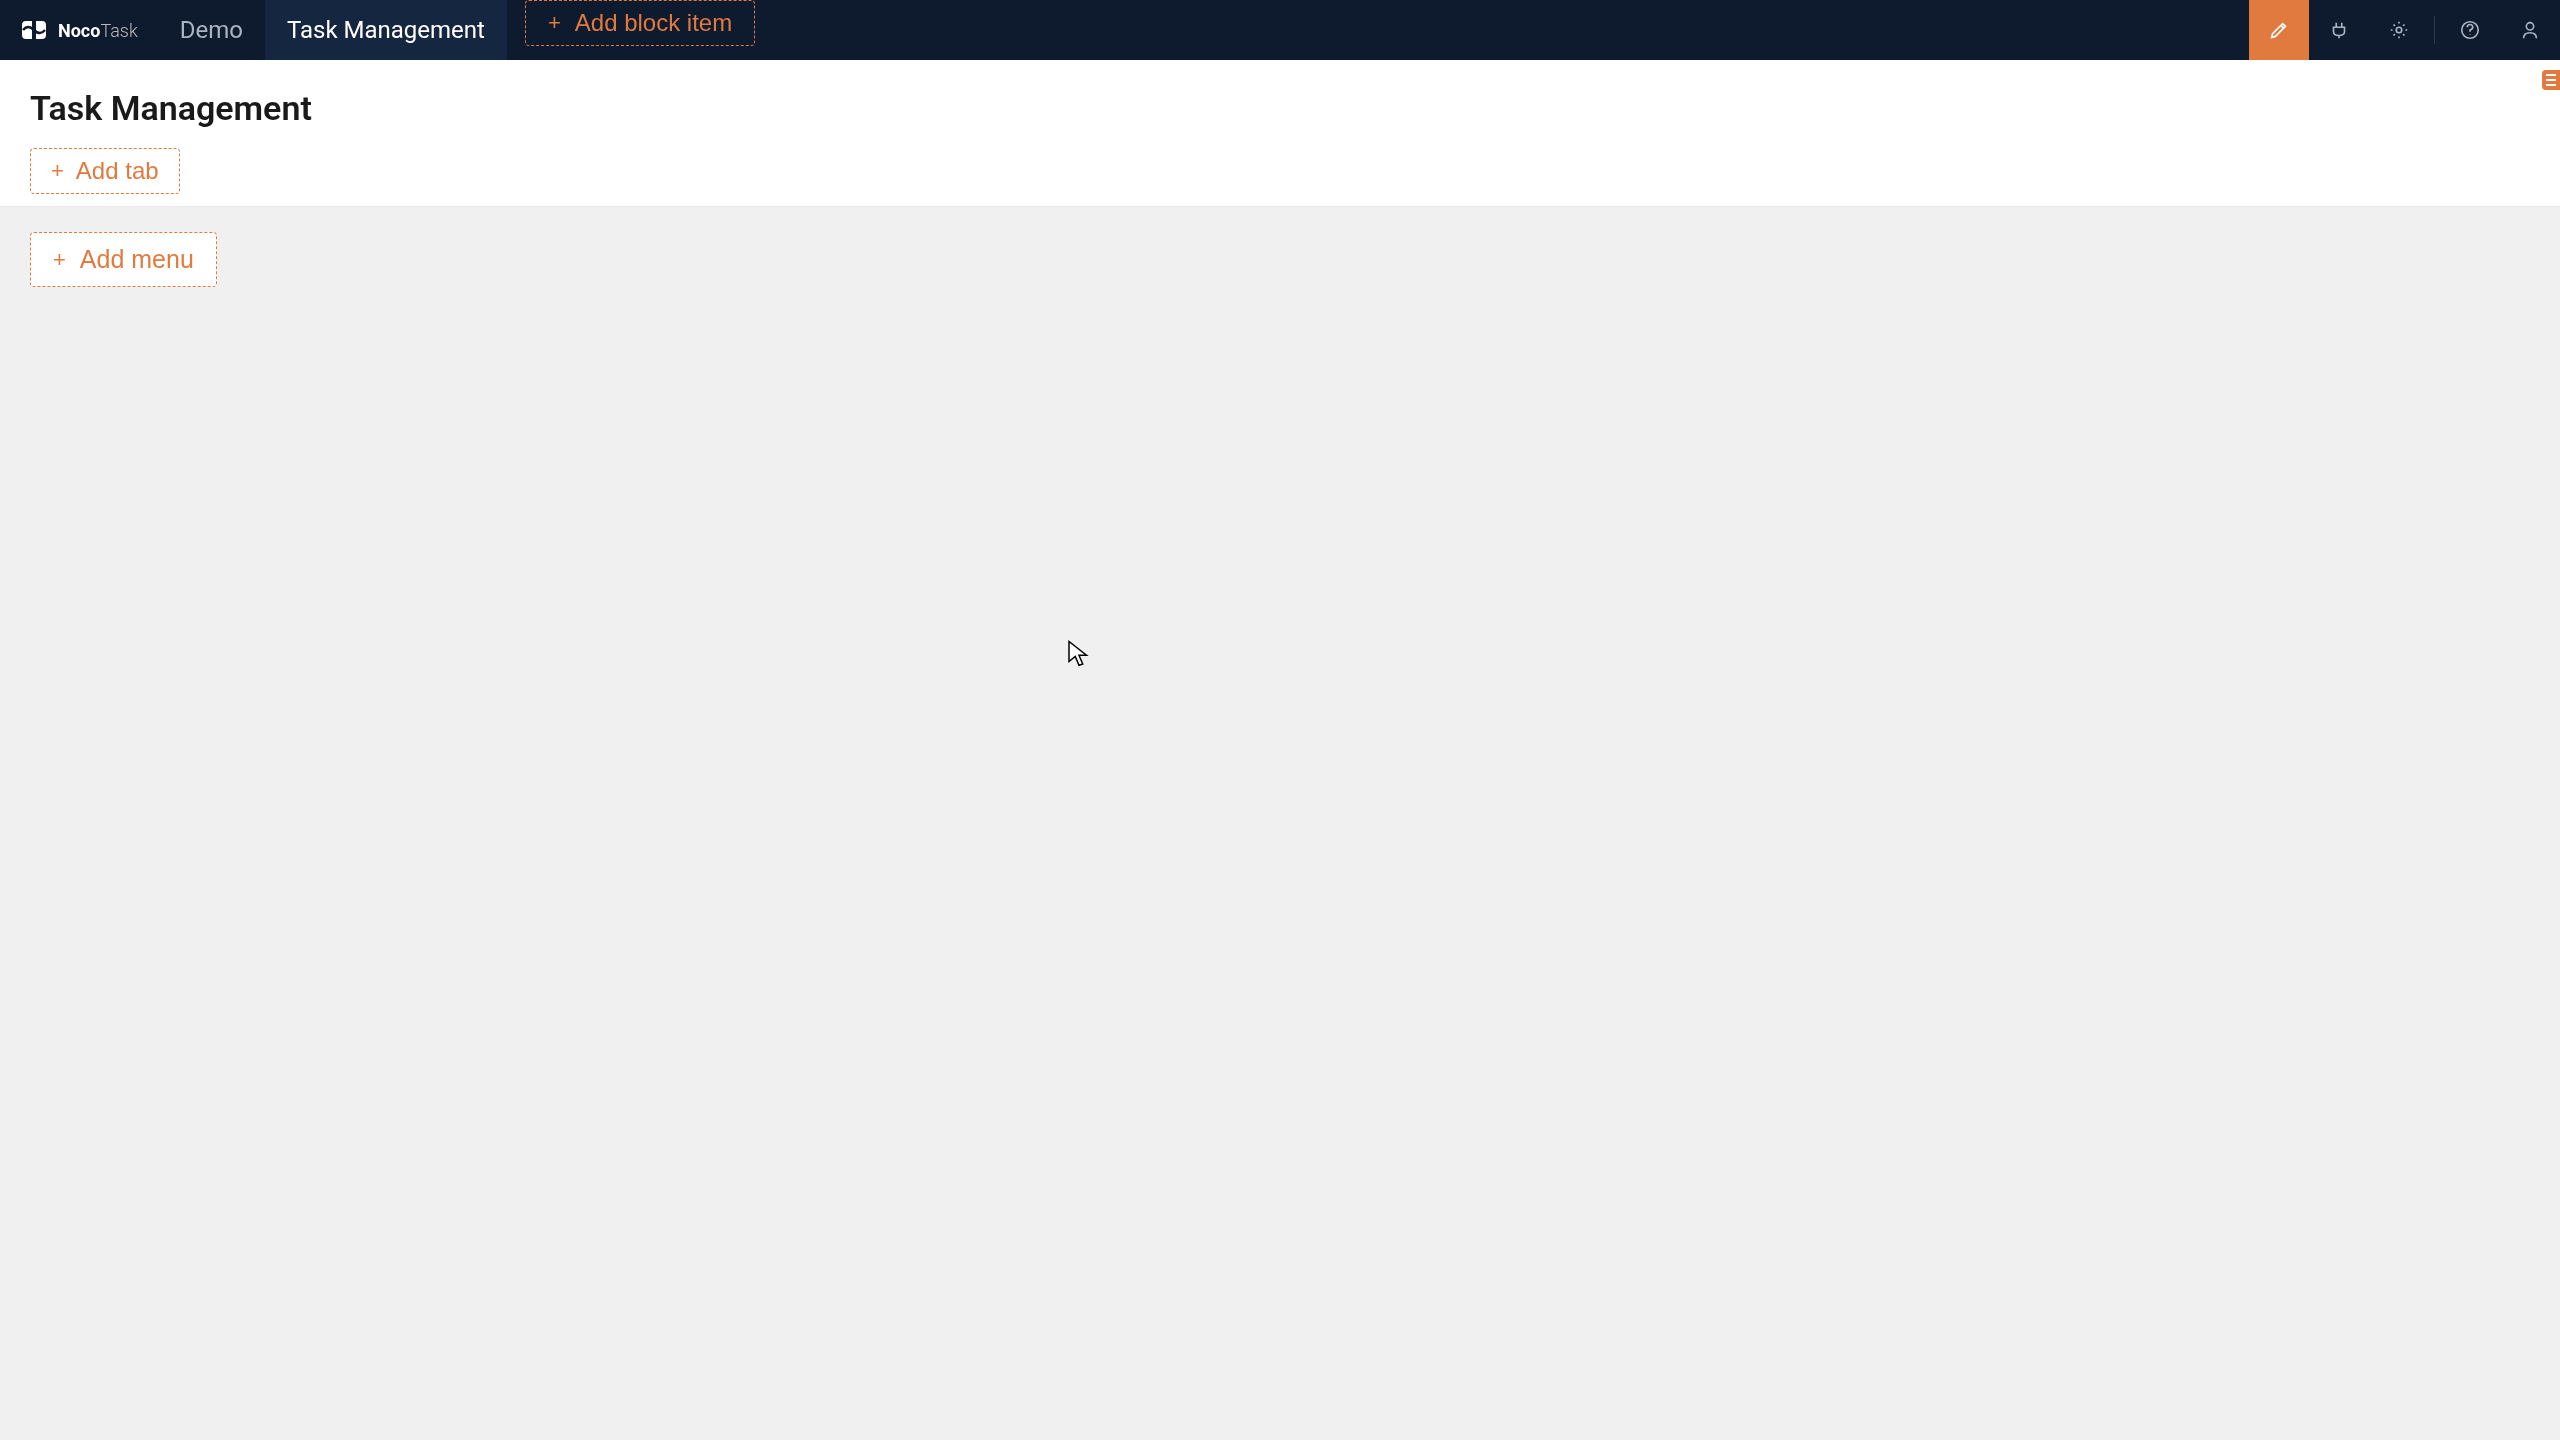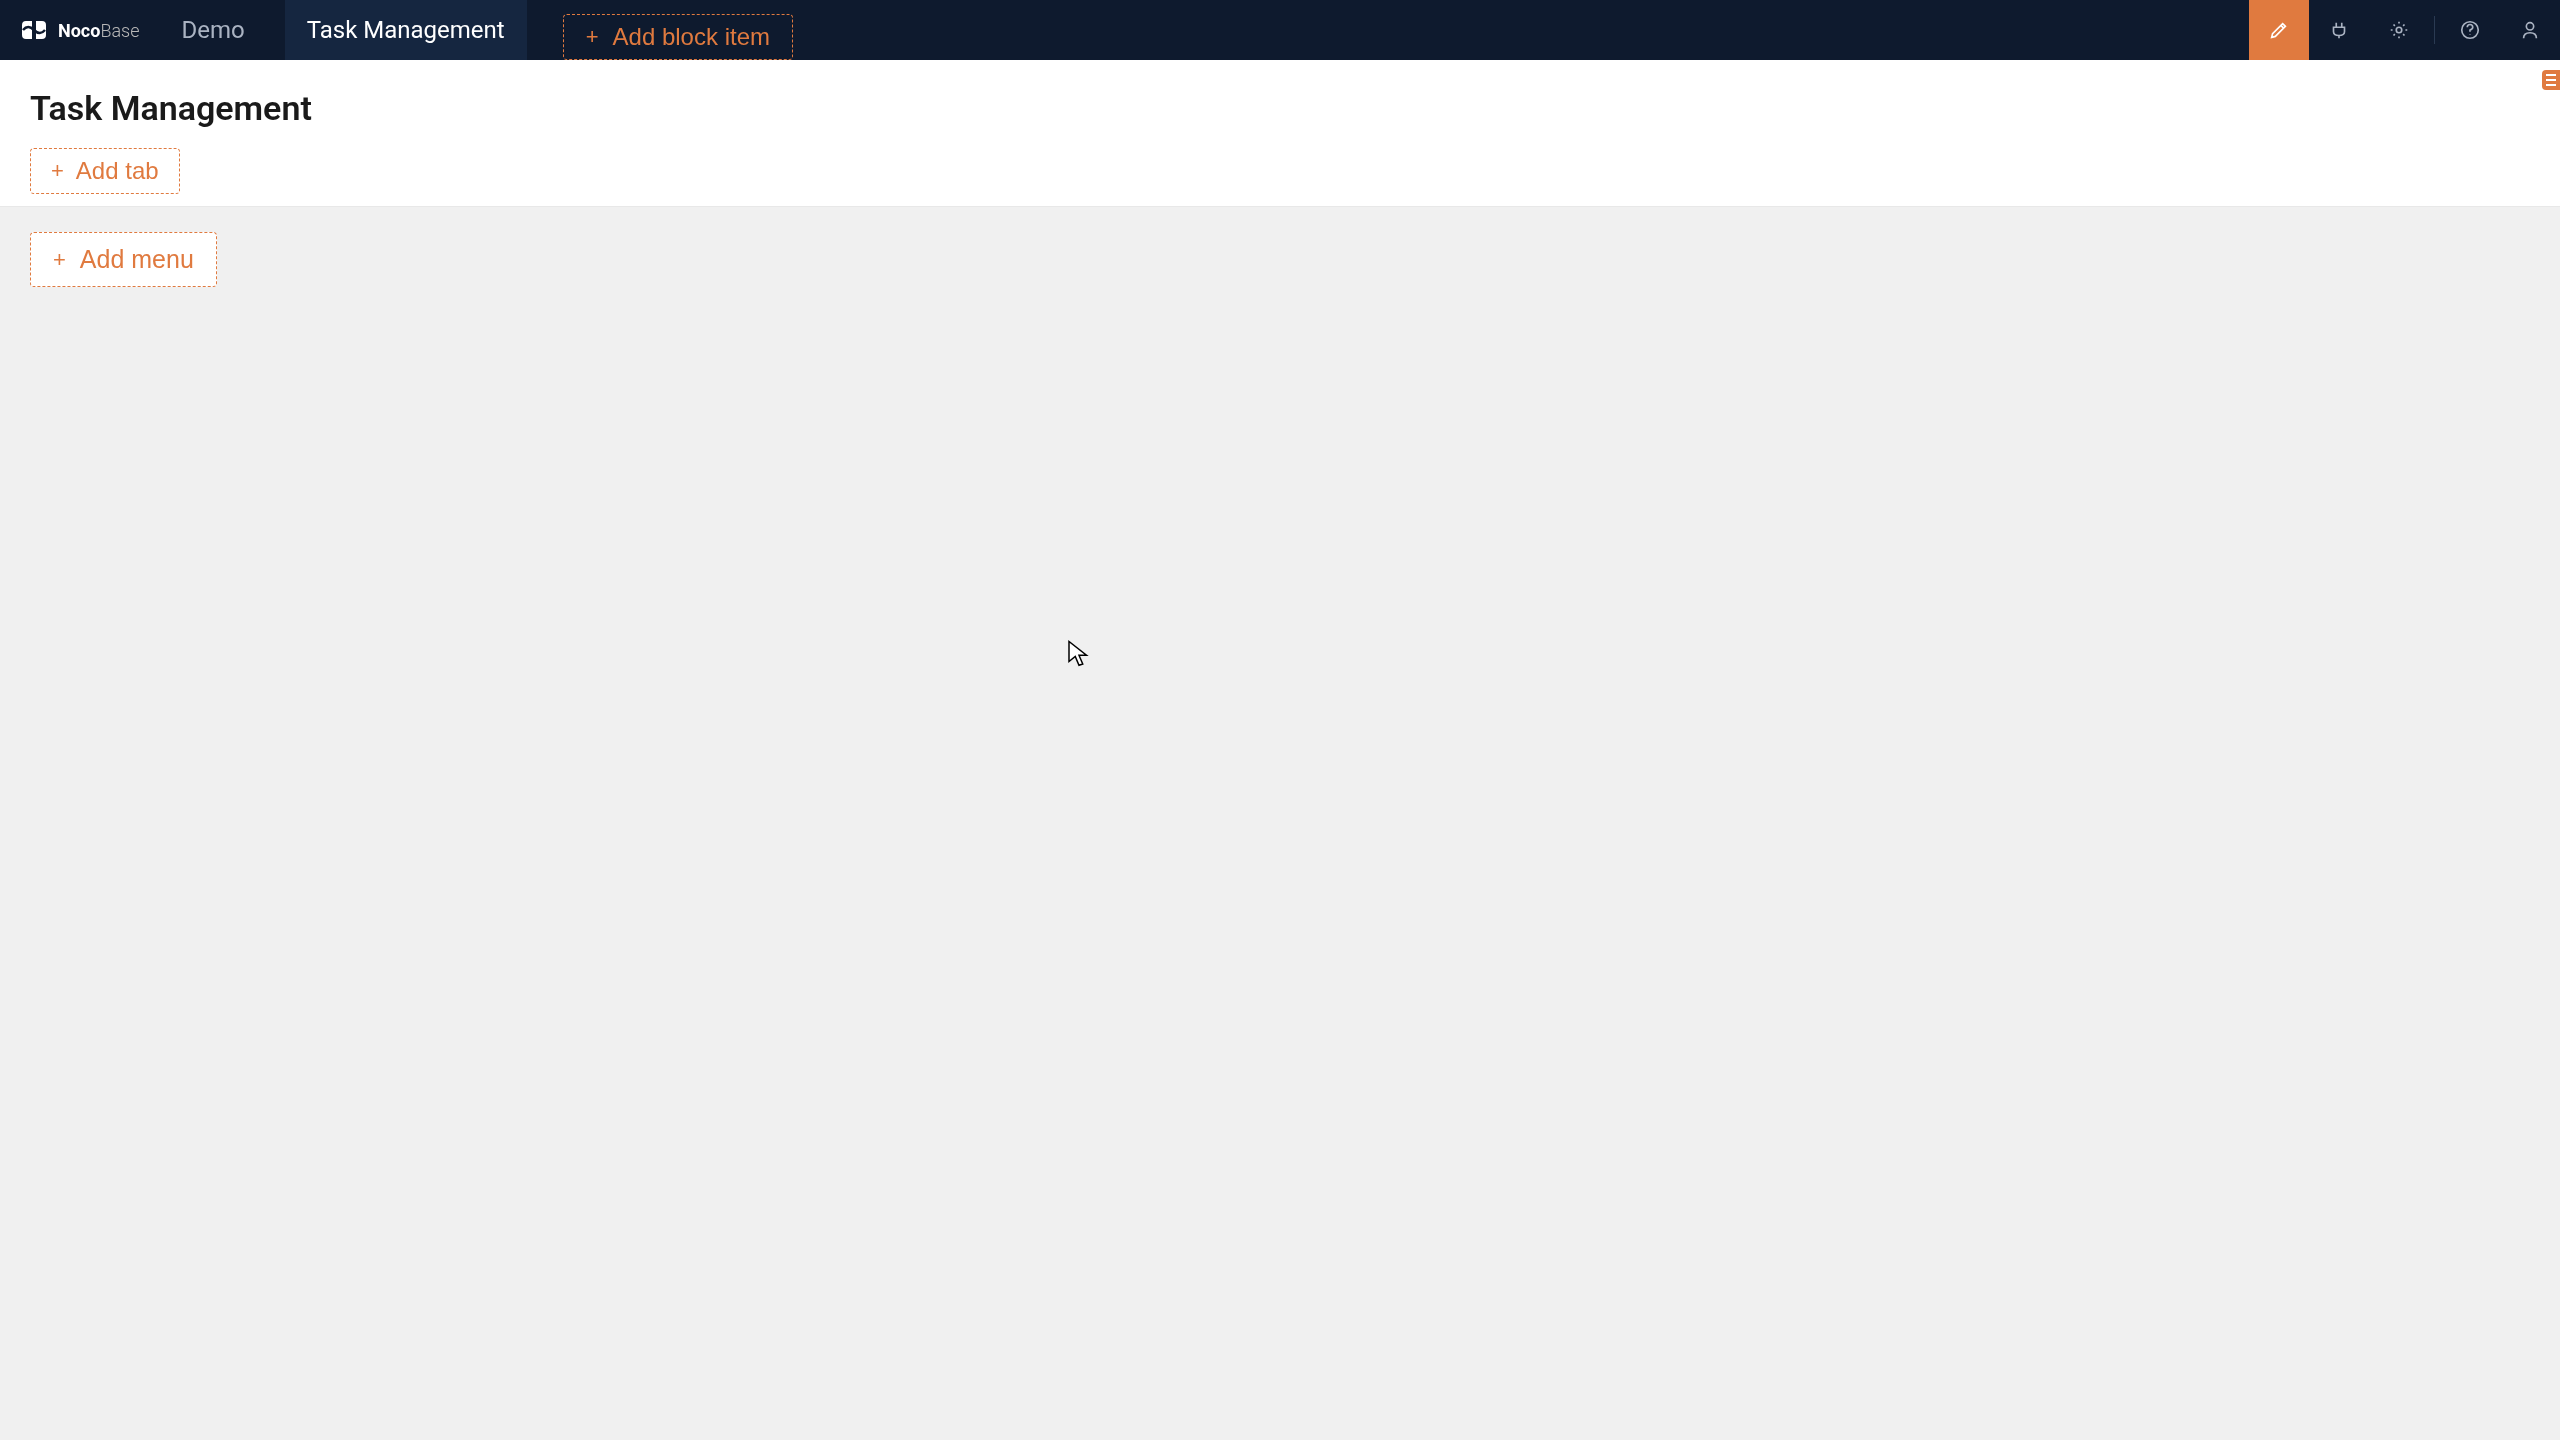--- a/index.html
+++ b/index.html
@@ -56,23 +56,22 @@
       font-weight: 700;
     }
     
     .logo-text-light {
       font-weight: 300;
       color: #b8b8b8;
     }
     
     .nav-items {
       display: flex;
-      align-items: flex-end;
-      height: 100%;
-      gap: 18px;
+      align-items: flex-start;
+      height: 100%;
     }
     
     .nav-item {
       color: #aab3c2;
       font-size: 24px;
       padding: 0 22px;
       height: 100%;
       display: flex;
       align-items: center;
       cursor: pointer;
@@ -255,21 +254,21 @@
 <div class="top-nav">
   <div class="logo-container">
     <div class="logo-icon">
       <svg viewBox="0 0 28 22">
         <path d="M 2 6 Q 2 2 6 2 L 12 2 L 12 20 L 6 20 Q 2 20 2 16 Z M 16 2 L 22 2 Q 26 2 26 6 L 26 16 Q 26 20 22 20 L 16 20 Z M 10 10 L 18 10" fill="#ffffff" stroke="none"></path>
         <path d="M 3 11 Q 8 5 14 11 Q 20 17 25 11" fill="none" stroke="#0e1a2e" stroke-width="2.5"></path>
       </svg>
     </div>
     <div class="logo-text">
       <span class="logo-text-bold">Noco</span>
-        <span class="logo-text-light">Base</span>
+        <span class="logo-text-light">Task</span>
     </div>
   </div>
 
   <div class="nav-items">
     <div class="nav-item">
       <span>Demo</span>
     </div>
     <div class="nav-item active">
       <span>Task Management</span>
     </div>

